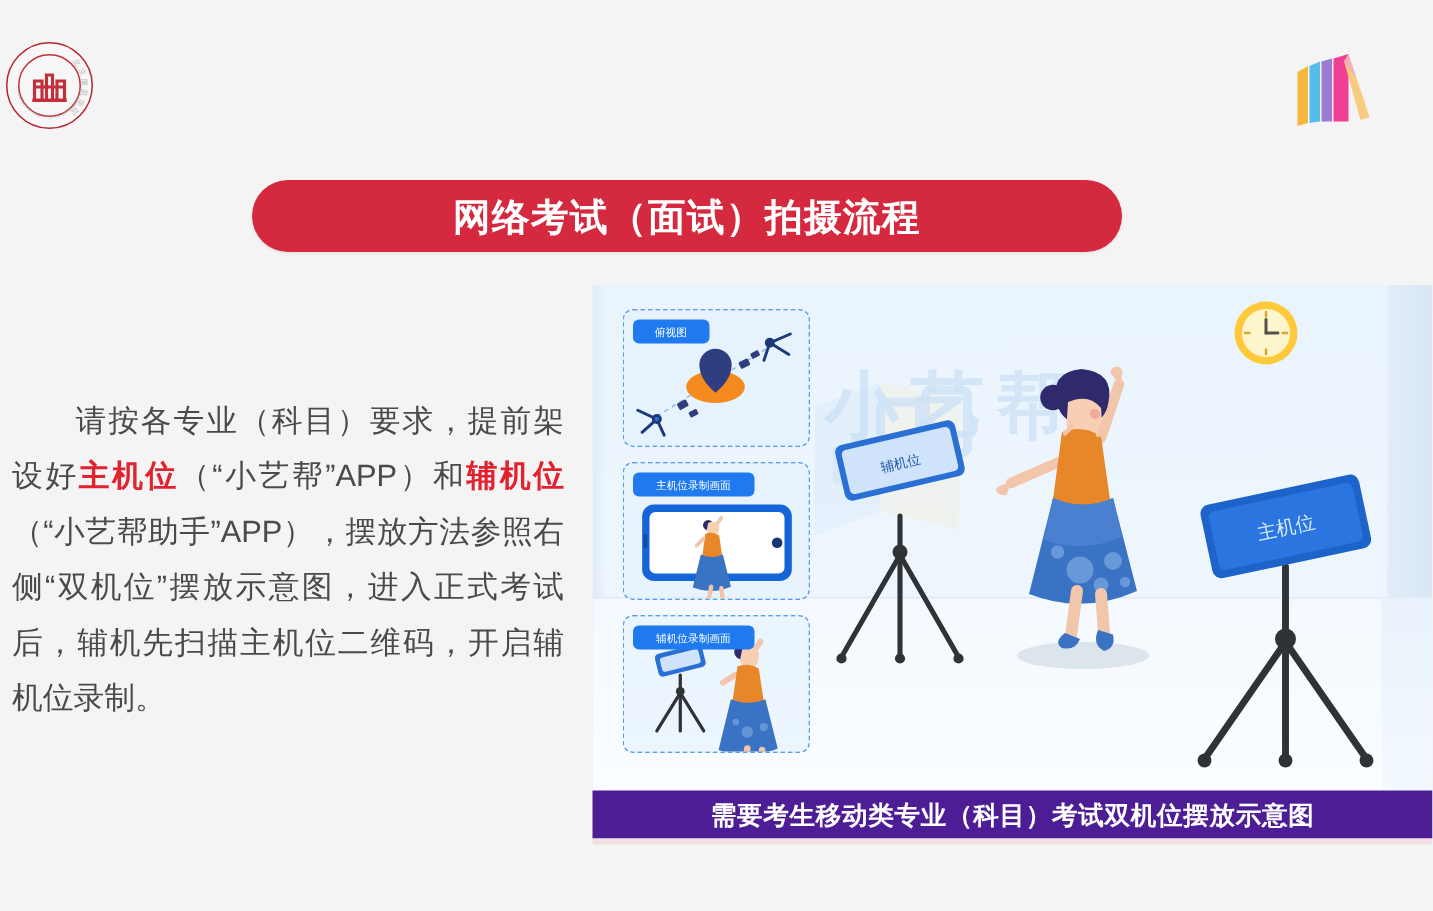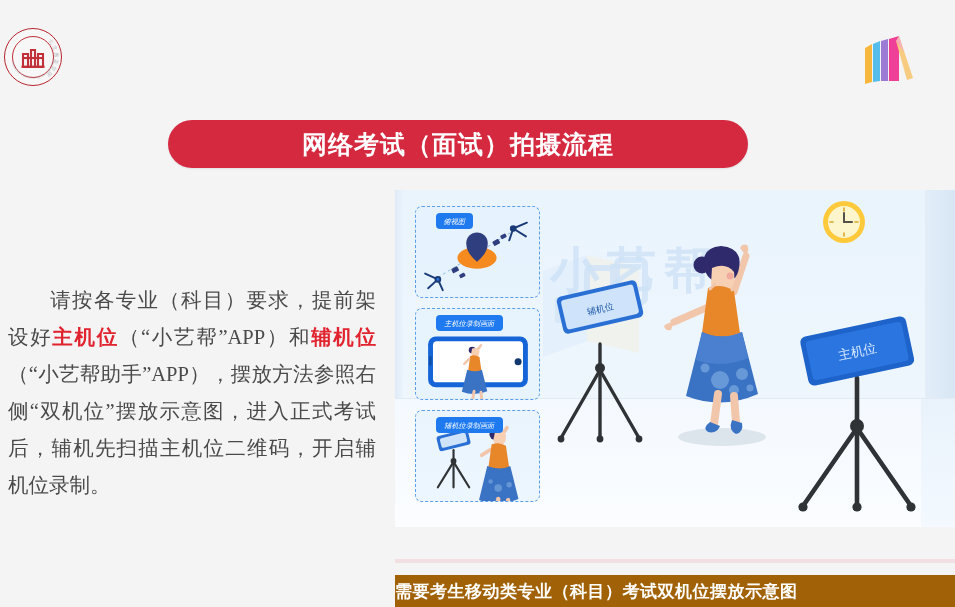--- a/index.html
+++ b/index.html
@@ -54,23 +54,22 @@
   .banner-text{
     color:#ffffff;font-size:25px;font-weight:bold;letter-spacing:1px;
     font-family:"DejaVu Sans","Liberation Sans",sans-serif;
     white-space:nowrap;
   }
 
   
   .body-text{
     position:absolute;left:8px;top:262px;width:368px;
     font-size:20.5px;line-height:37px;color:#4a4a4a;
-    font-family:Liberation Serif, serif;
+    font-family:Liberation Sans, sans-serif;
     text-align:justify;
-    margin-top:20px;
   }
   .body-text .hl{color:#e0232e;font-weight:bold;}
   .indent{display:inline-block;width:2em;}
 
   
   .illus{
     position:absolute;left:395px;top:190px;width:560px;height:337px;
     background:linear-gradient(180deg,#eaf4fd 0%,#eef6fd 55%,#f2f8fe 100%);
     overflow:hidden;
   }
@@ -119,37 +118,36 @@
 
   
   .card{
     position:absolute;
     border:1.5px dashed #5a9dea;
     border-radius:7px;
     background:rgba(226,240,253,.55);
     box-sizing:border-box;
   }
   .card-tab{
-    position:absolute;left:20px;top:6px;height:16px;
+    position:absolute;left:6px;top:6px;height:16px;
     background:#1f7af0;border-radius:4px;
     display:flex;align-items:center;justify-content:center;
-    padding:0 7px;
-    font-style:italic;
+    padding:0 14px;
   }
   .card-tab span{
     color:#fff;font-size:7.5px;line-height:9px;white-space:nowrap;
     font-family:"DejaVu Sans","Liberation Sans",sans-serif;
     transform:scale(.95);
   }
   .card-body{position:absolute;left:0;top:0;width:100%;height:100%;}
 
   
   .caption{
     position:absolute;left:395px;top:527px;width:560px;height:32px;
-    background:#a16207;display:flex;align-items:center;justify-content:flex-start;margin-top:48px;
+    background:#4c1d95;display:flex;align-items:center;justify-content:center;
   }
   .caption span{
     color:#fff;font-size:17px;font-weight:bold;letter-spacing:.5px;
     font-family:"DejaVu Sans","Liberation Sans",sans-serif;white-space:nowrap;
   }
   .caption-under{
     position:absolute;left:395px;top:559px;width:560px;height:4px;
     background:#f2dfe2;
   }
 </style>

